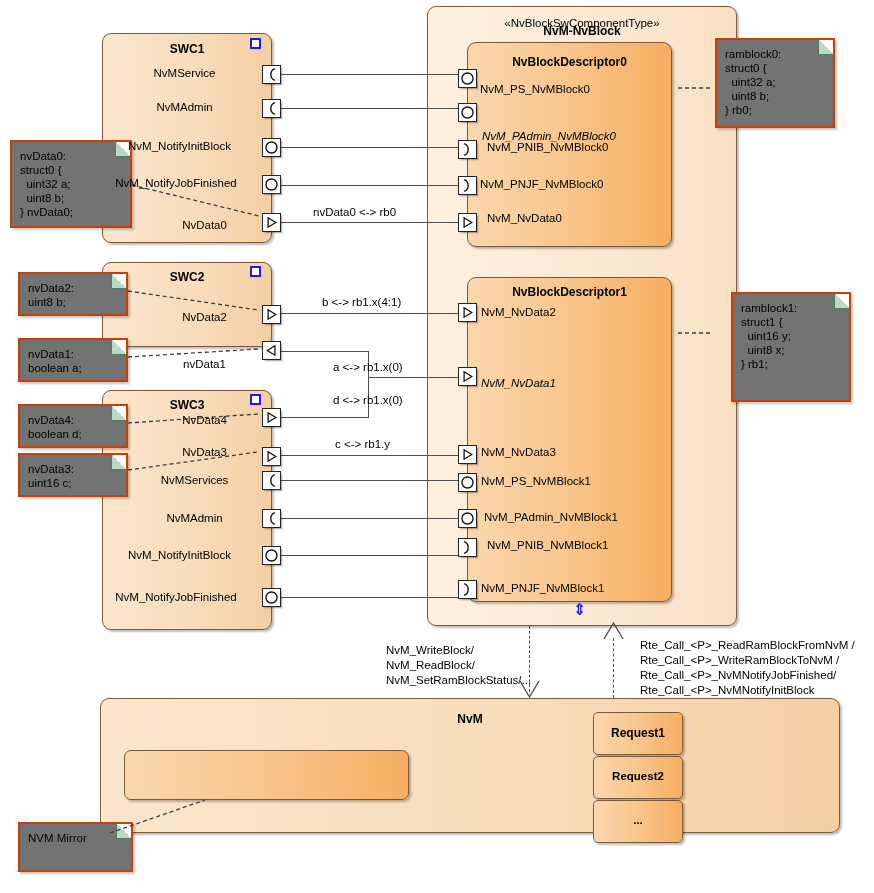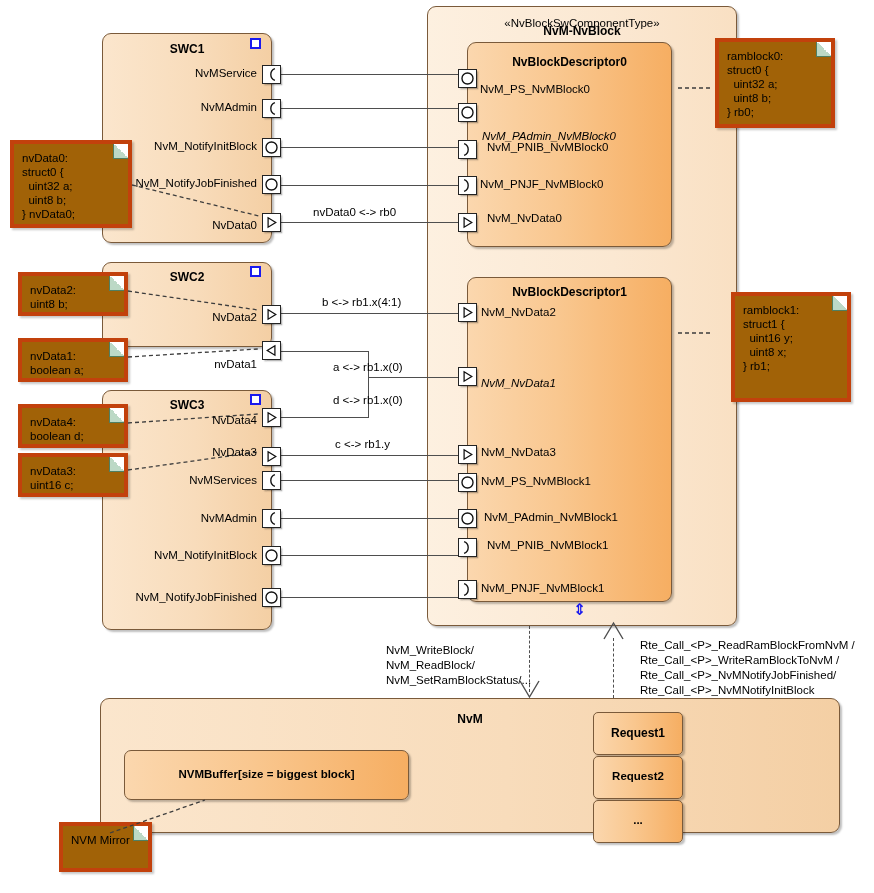--- a/index.html
+++ b/index.html
@@ -33,22 +33,22 @@
 
   
   .compicon{
     position:absolute;width:11px;height:11px;
     border:2px solid #1a1aee;background:#ffffff;box-sizing:border-box;
   }
 
   
   .note{
     position:absolute;
-    background:#a16207;
-    border:4px solid #c2410c;
+    background:#737373;
+    border:2px solid #c2410c;
     box-shadow:2px 2px 2px rgba(0,0,0,.22);
     box-sizing:border-box;
     font-size:11.5px;color:#000;line-height:14px;
     padding:7px 8px 6px 8px;
     white-space:pre;
   }
   .note .fold{
     position:absolute;top:0;right:0;width:15px;height:15px;
     background:linear-gradient(225deg,#ffffff 0%,#ffffff 50%,#bcd9c6 50%,#bcd9c6 100%);
     border-left:1px solid #4f7f62;border-bottom:1px solid #4f7f62;
@@ -74,21 +74,21 @@
   }
   .elabel{
     position:absolute;font-size:11.5px;color:#000;white-space:pre;z-index:4;
   }
   .mtxt{position:absolute;font-size:11.5px;color:#000;line-height:15px;white-space:pre;z-index:4;}
 
   
   .plabel{
     position:absolute;font-size:11.5px;color:#000;white-space:nowrap;z-index:5;
   }
-  .plabel.r{text-align:right;}
+  .plabel.r{text-align:center;}
 
   
   .leader{position:absolute;z-index:3;overflow:visible;}
   .leader line{stroke:#3d3d3d;stroke-width:1.3;stroke-dasharray:4 3;}
 
   
   .bluearrow{
     position:absolute;color:#1a1aee;font-size:16px;font-weight:bold;
     line-height:1;z-index:7;
   }
@@ -121,21 +121,20 @@
   <div class="compicon" style="left:250px;top:266px;"></div>
 
   <div class="ubox" style="left:102px;top:390px;width:170px;height:240px;"></div>
   <div class="btitle" style="left:102px;top:398px;width:170px;">SWC3</div>
   <div class="compicon" style="left:250px;top:394px;"></div>
 
   <div class="ubox" style="left:100px;top:698px;width:740px;height:135px;"></div>
   <div class="btitle" style="left:100px;top:712px;width:740px;">NvM</div>
 
   <div class="ubox strong" style="left:124px;top:750px;width:285px;height:50px;border-radius:7px;"></div>
-  <div class="btitle" style="left:124px;top:768px;width:285px;font-size:11.5px;">NVMBuffer[size = biggest block]</div>
 
   <div class="ubox strong" style="left:593px;top:712px;width:90px;height:43px;border-radius:5px;"></div>
   <div class="btitle" style="left:593px;top:726px;width:90px;font-size:12px;">Request1</div>
 
   <div class="ubox strong" style="left:593px;top:756px;width:90px;height:43px;border-radius:5px;"></div>
   <div class="btitle" style="left:593px;top:770px;width:90px;font-size:11.5px;">Request2</div>
 
   <div class="ubox strong" style="left:593px;top:800px;width:90px;height:43px;border-radius:5px;"></div>
   <div class="btitle" style="left:593px;top:814px;width:90px;font-size:11.5px;">...</div>
 
@@ -364,21 +363,21 @@
   uint32 a;
   uint8 b;
 } rb0;<span class="fold"></span></div>
 
   <div class="note" style="left:731px;top:292px;width:120px;height:110px;">ramblock1:
 struct1 {
   uint16 y;
   uint8 x;
 } rb1;<span class="fold"></span></div>
 
-  <div class="note" style="left:18px;top:822px;width:93px;height:50px;margin-left:41px;">NVM Mirror<span class="fold"></span></div>
+  <div class="note" style="left:18px;top:822px;width:115px;height:50px;">NVM Mirror<span class="fold"></span></div>
 
   <svg class="leader" style="left:0;top:0;width:874px;height:893px;">
     <line x1="132" y1="185" x2="259" y2="216"></line>
     <line x1="128" y1="291" x2="258" y2="310"></line>
     <line x1="128" y1="357" x2="258" y2="349"></line>
     <line x1="128" y1="423" x2="258" y2="414"></line>
     <line x1="128" y1="470" x2="258" y2="452"></line>
     <line x1="678" y1="88" x2="712" y2="88"></line>
     <line x1="678" y1="333" x2="710" y2="333"></line>
     <line x1="110" y1="833" x2="205" y2="800"></line>

